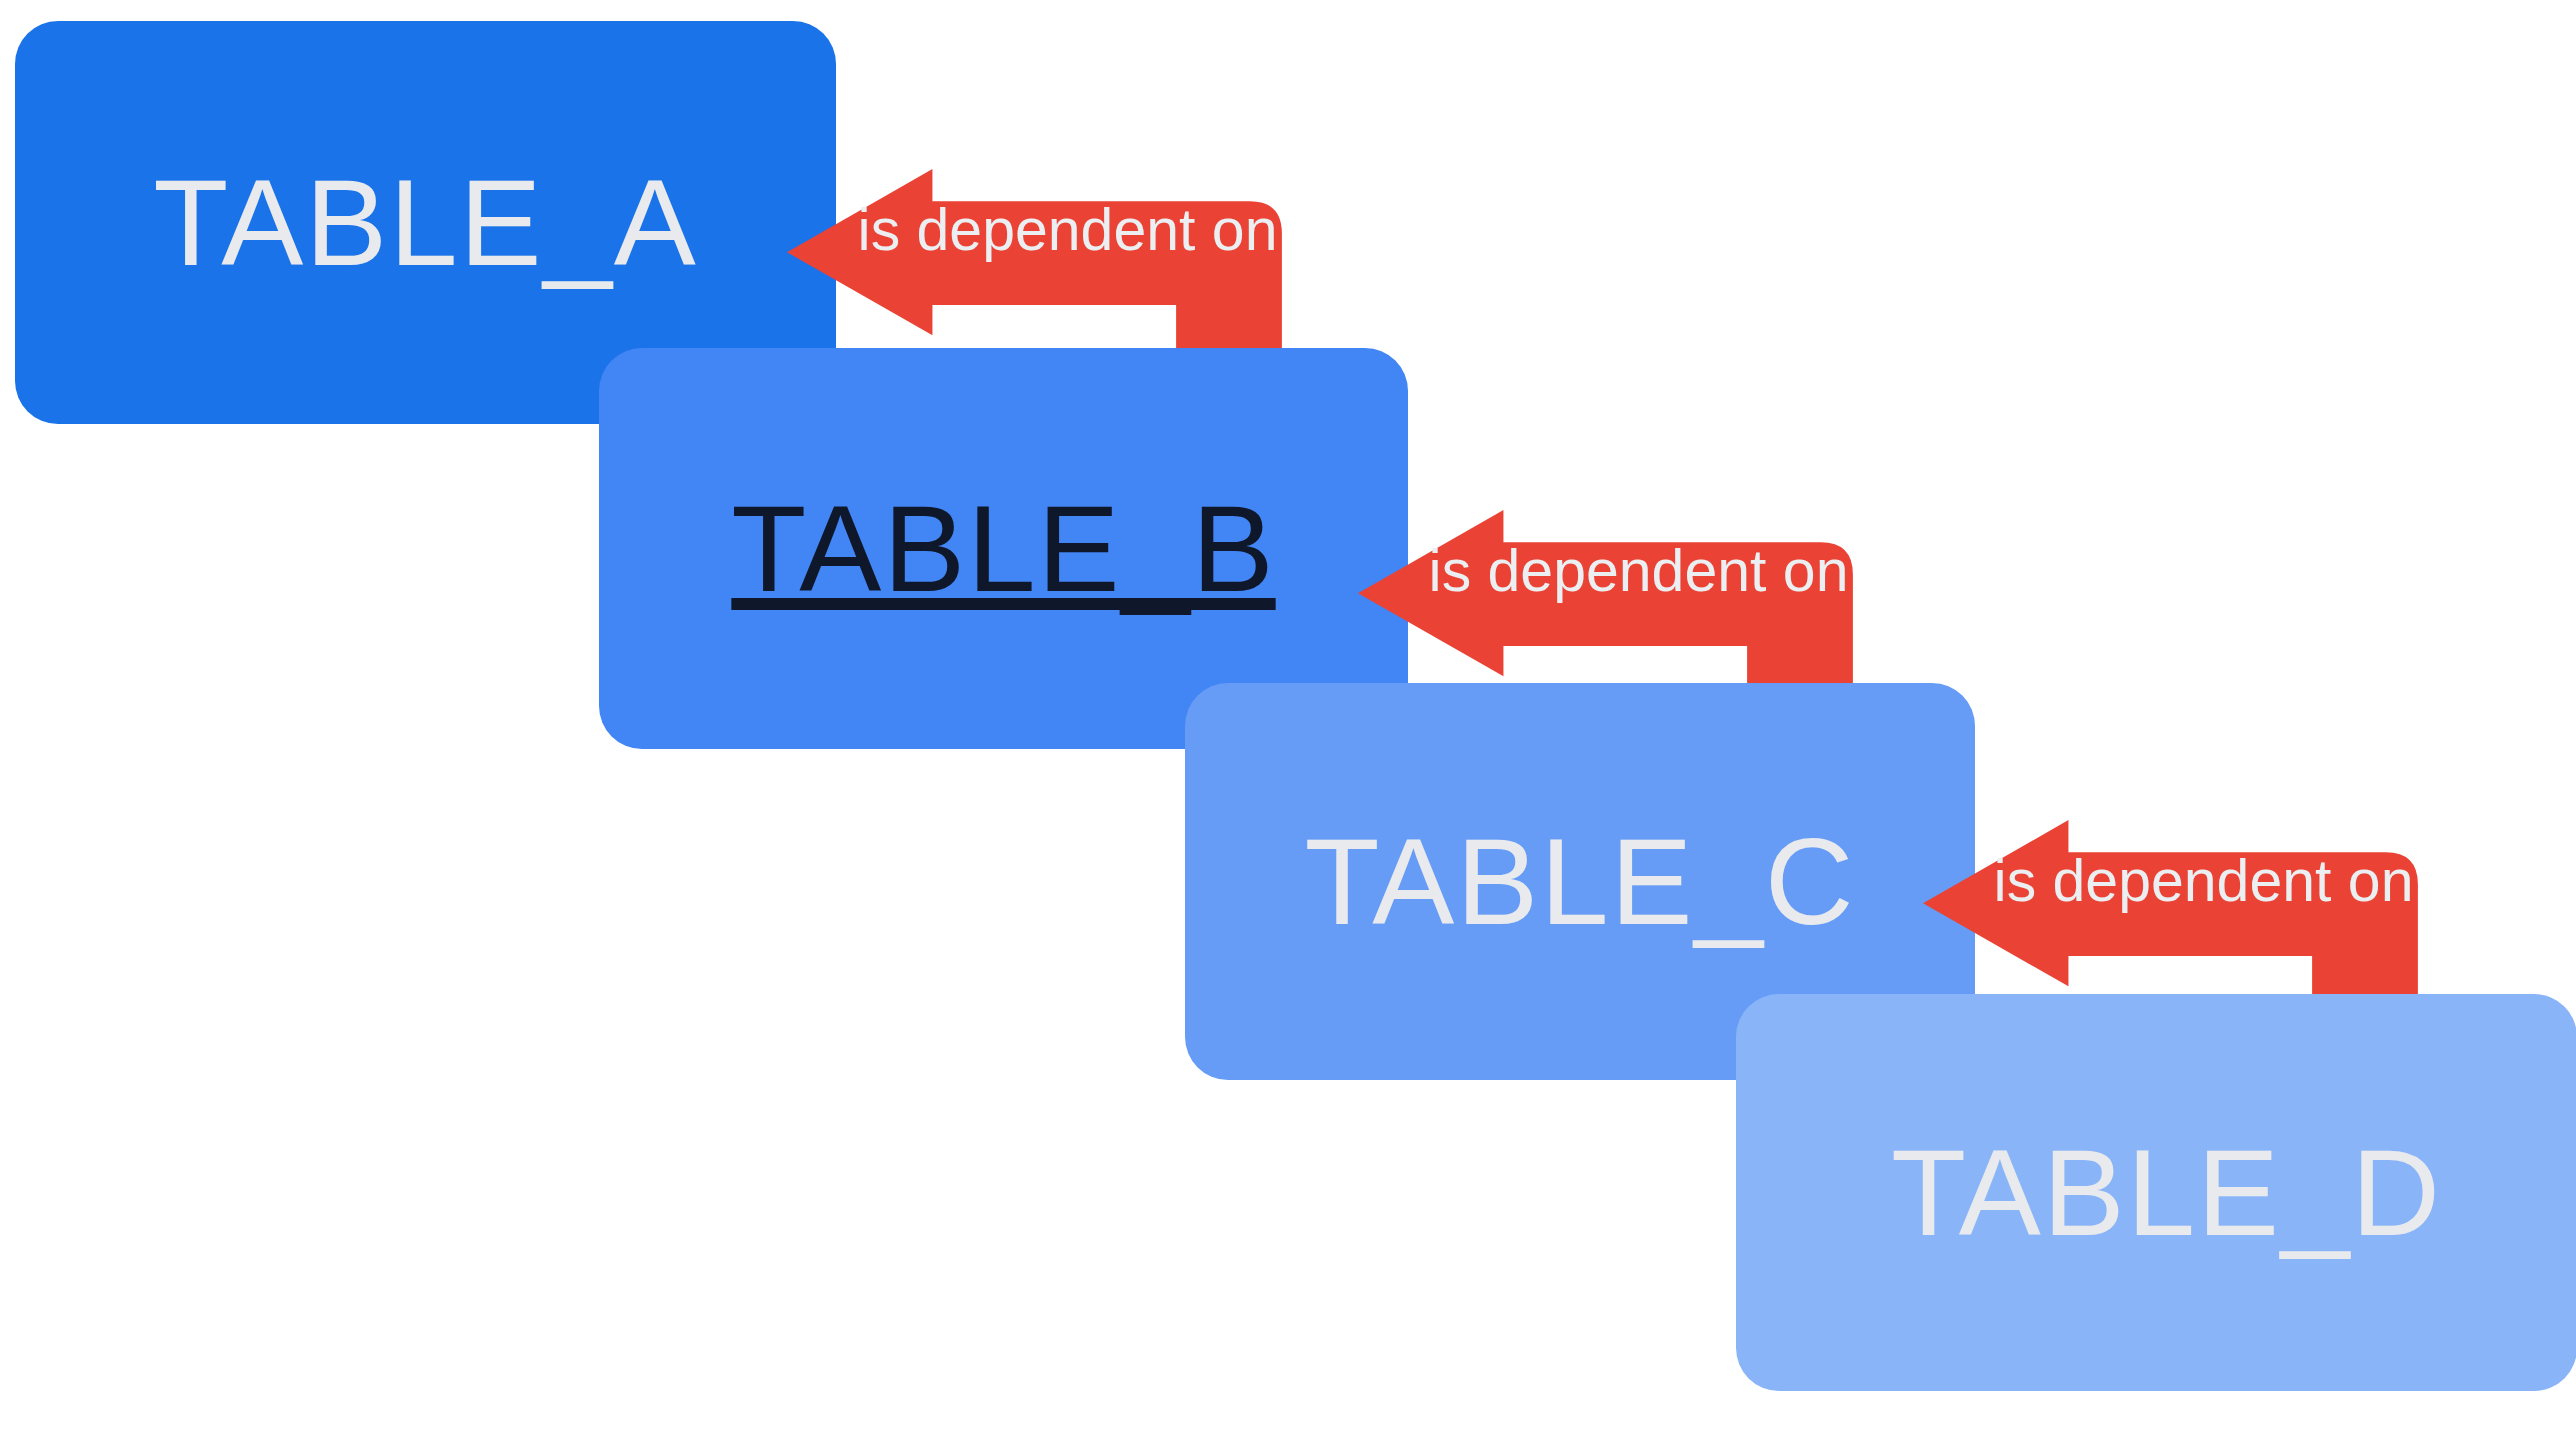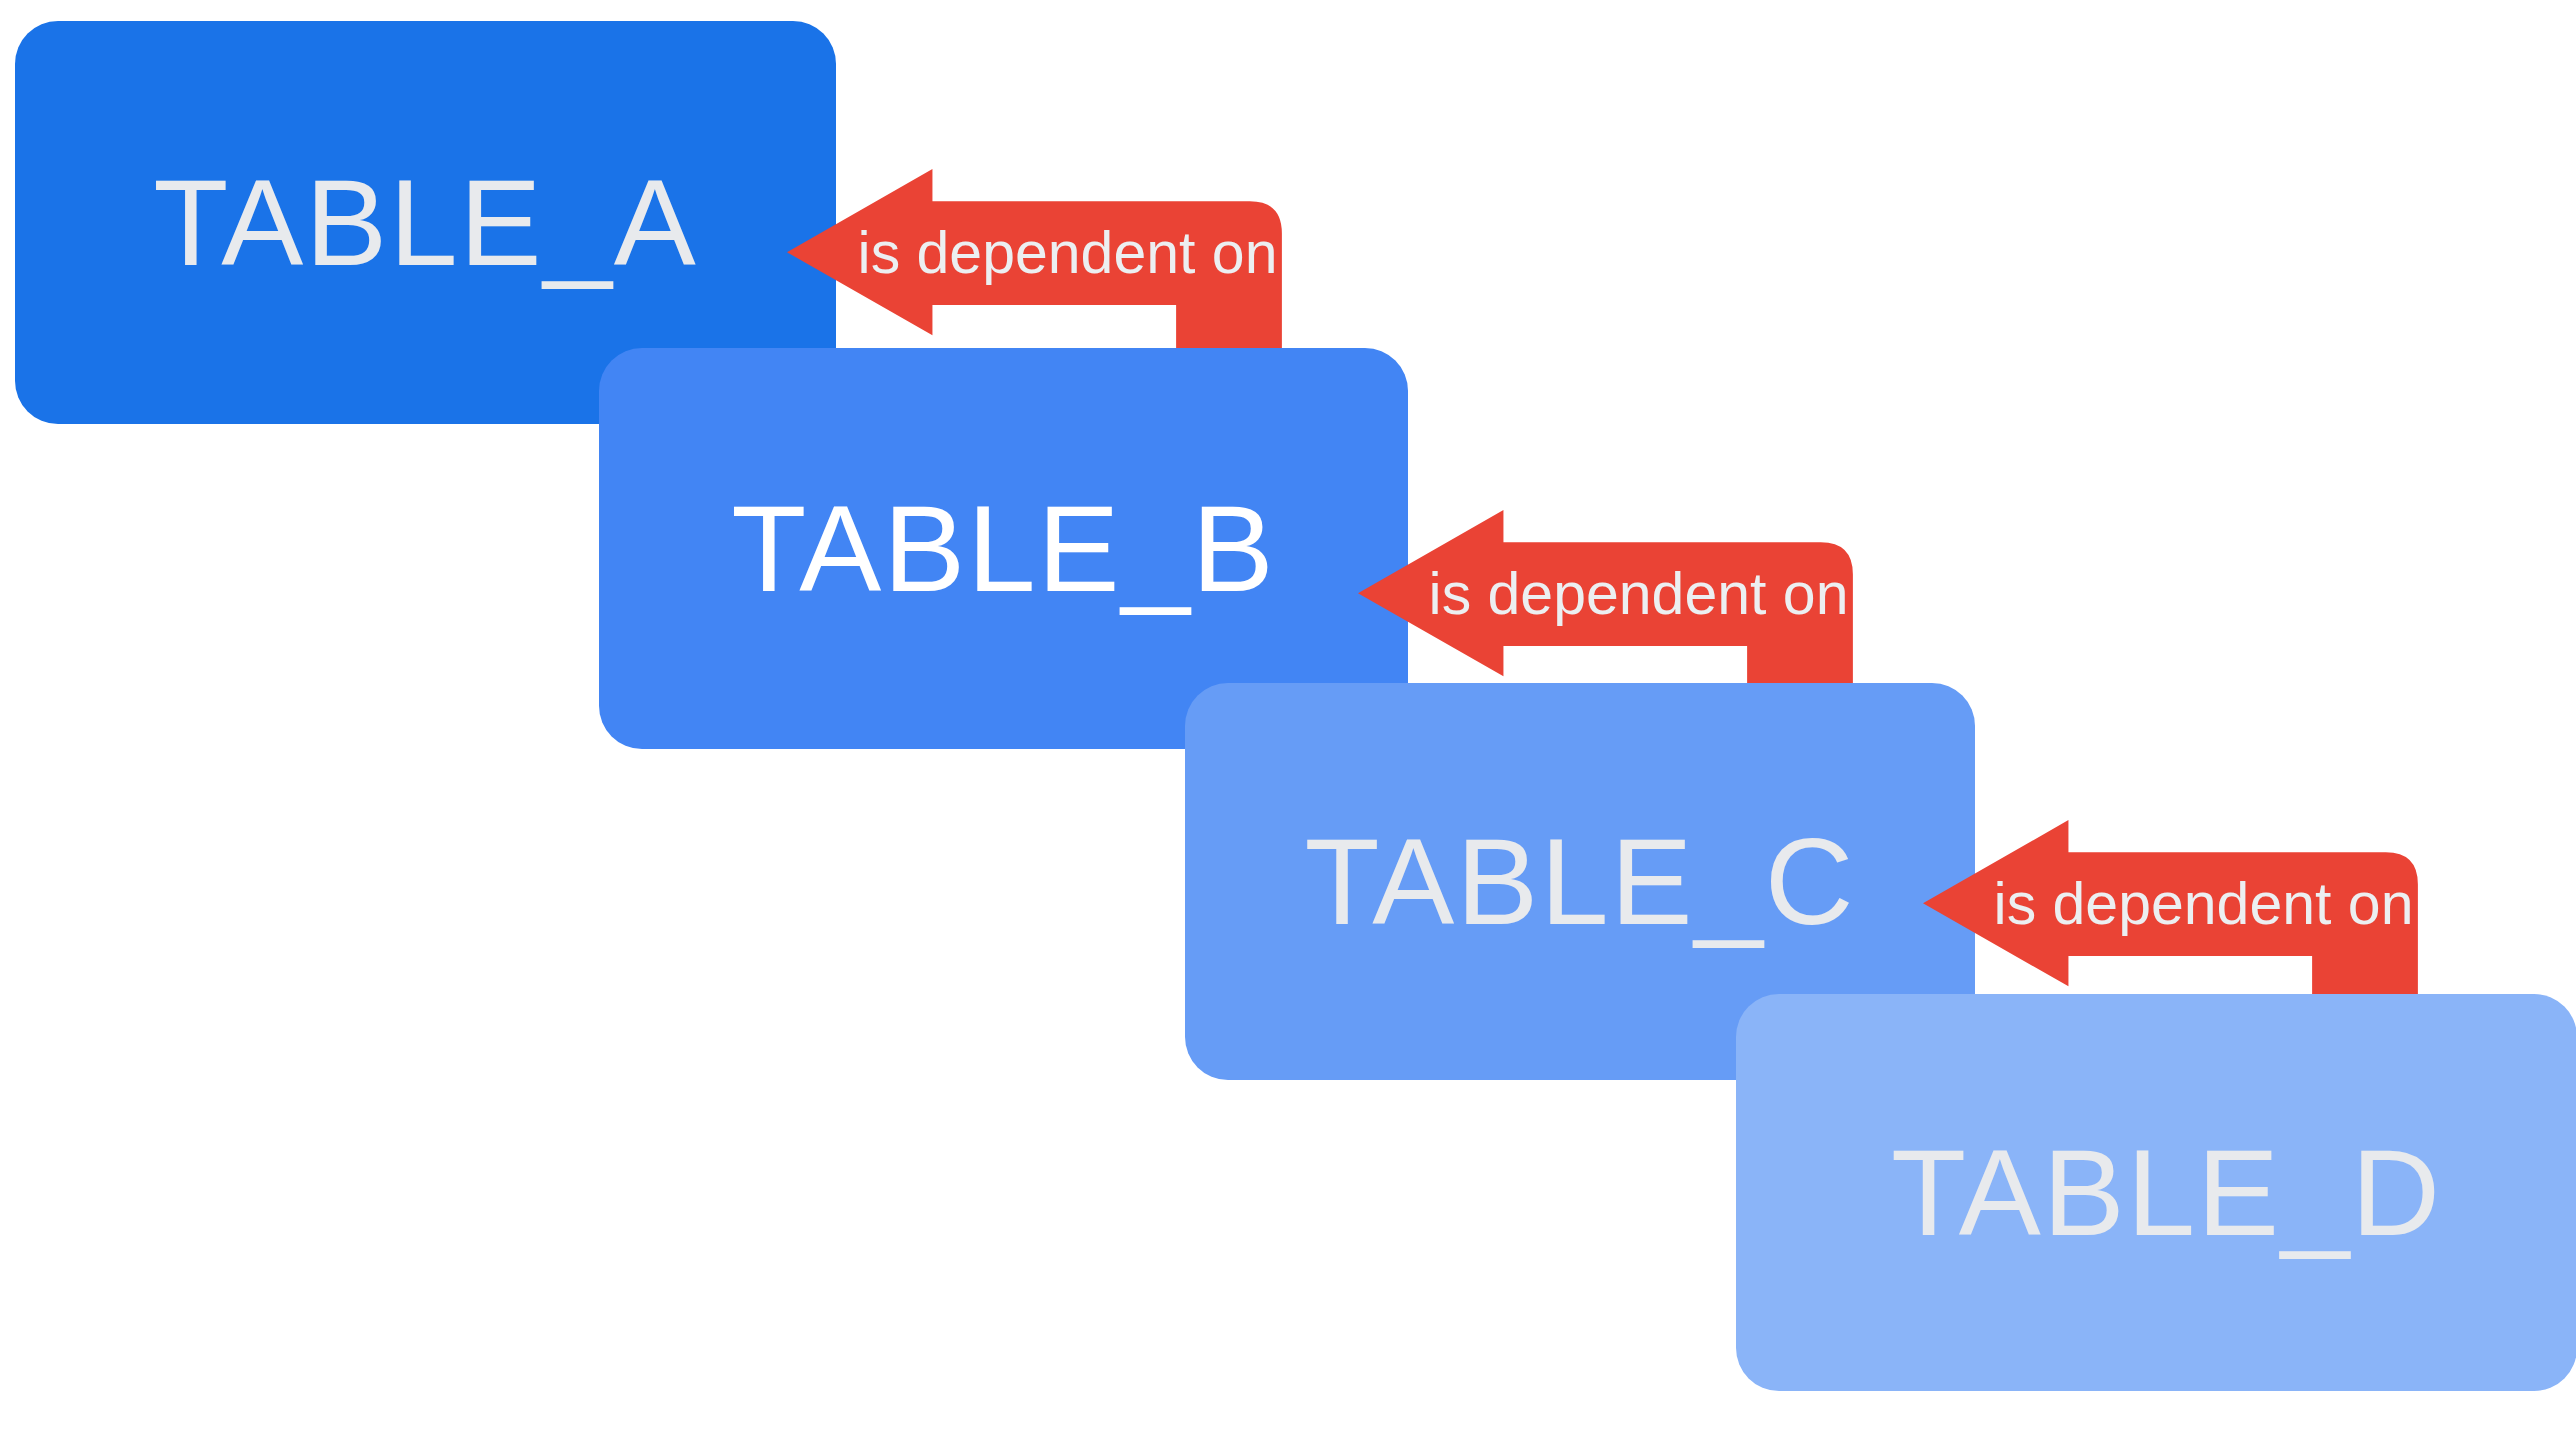--- a/index.html
+++ b/index.html
@@ -50,21 +50,21 @@
   .edge-1 { left: 787px;  top: 169px; z-index: 2; }
   .edge-2 { left: 1358px; top: 510px; z-index: 4; }
   .edge-3 { left: 1923px; top: 820px; z-index: 6; }
   .edge-label-wrap {
     position: absolute;
     left: 66px;
     top: 32px;
     width: 429px;
     height: 104px;
     display: flex;
-    align-items: center;
+    align-items: flex-start;
     justify-content: center;
   }
   .edge-label {
     font-size: 59px;
     line-height: 1;
     font-weight: 400;
     white-space: nowrap;
   }
 </style>
 </head>
@@ -79,21 +79,21 @@
   <div class="edge edge-1">
     <svg width="510" height="208" viewBox="0 0 540 220">
       <path d="M0,88 L154,0 L154,34 L490,34 Q524,34 524,68 L524,220 L412,220 L412,144 L154,144 L154,176 Z" style="fill: rgb(234, 67, 53);"></path>
     </svg>
     <div class="edge-label-wrap">
       <span class="edge-label" style="color: rgb(236, 239, 241);">is dependent on</span>
     </div>
   </div>
 
   <div class="node node-b" style="background-color: rgb(66, 133, 244);">
-    <span class="node-label" style="color: #ffffff;">TABLE_B</span>
+    <span class="node-label" style="color: #0f172a; text-decoration: underline;">TABLE_B</span>
   </div>
 
   <div class="edge edge-2">
     <svg width="510" height="208" viewBox="0 0 540 220">
       <path d="M0,88 L154,0 L154,34 L490,34 Q524,34 524,68 L524,220 L412,220 L412,144 L154,144 L154,176 Z" style="fill: rgb(234, 67, 53);"></path>
     </svg>
     <div class="edge-label-wrap">
       <span class="edge-label" style="color: rgb(236, 239, 241);">is dependent on</span>
     </div>
   </div>

